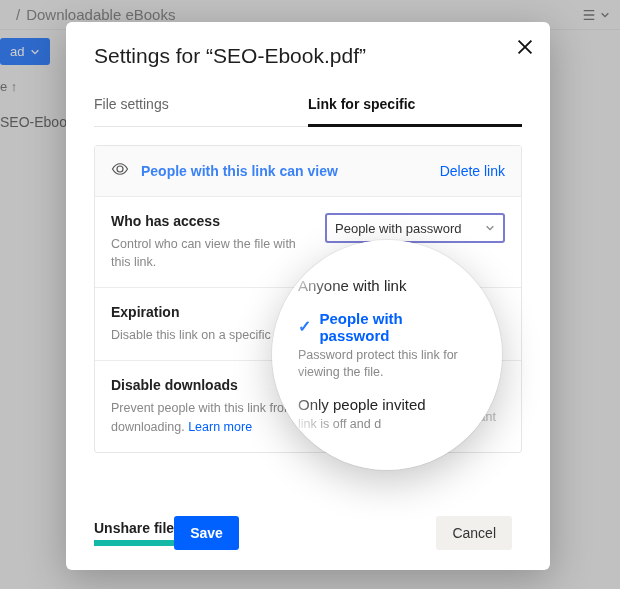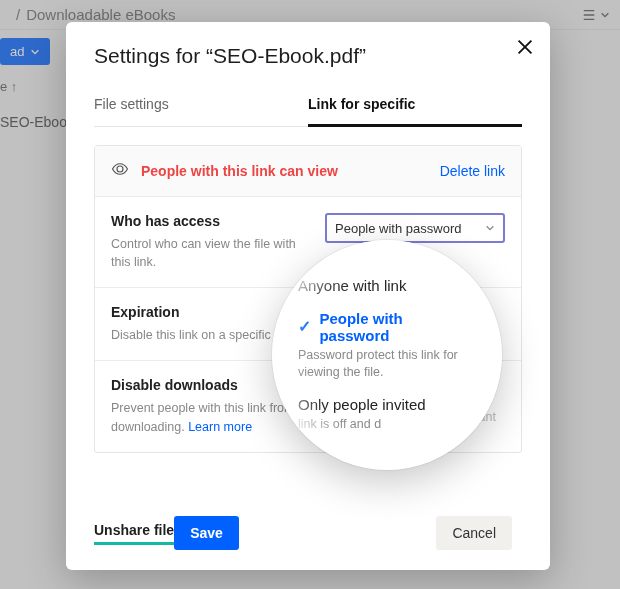--- a/index.html
+++ b/index.html
@@ -92,21 +92,21 @@
     border:1px solid #e6e6e6;
     border-radius:3px;
   }
   .panel-head {
     display:flex; align-items:center;
     padding:14px 16px;
     border-bottom:1px solid #ececec;
     background:#fafafa;
   }
   .eye { margin-right:12px; color:#555; }
-  .panel-head .ttl { font-size:14px; font-weight:600; color:#ef4444;}
+  .panel-head .ttl { font-size:14px; font-weight:600; color:#3b82f6;}
   .panel-head .del { margin-left:auto; color:#0061fe; font-size:14px; cursor:pointer;}
 
   .sect {
     padding:16px;
     border-bottom:1px solid #ececec;
     display:flex;
     gap:8px;
   }
   .sect:last-child{border-bottom:none;}
   .sect .left { flex:1; }
@@ -126,21 +126,21 @@
   }
   .select .chev{margin-left:auto;color:#888;}
 
   .modal-footer{
     margin-top:auto;
     display:flex;align-items:center;
     padding-top:14px;
   }
   .unshare{
     font-size:14px; font-weight:700;
-    border-bottom:3px solid #14b8a6;
+    border-bottom:6px solid #14b8a6;
     padding-bottom:4px;
     cursor:pointer;
   }
   .btn{
     font-size:14px;
     padding:9px 16px;
     border:none; cursor:pointer;
     border-radius:3px;
   }
   .btn.cancel{ background:#f2f0ed; color:#333; margin-left:auto; margin-right:10px;}

